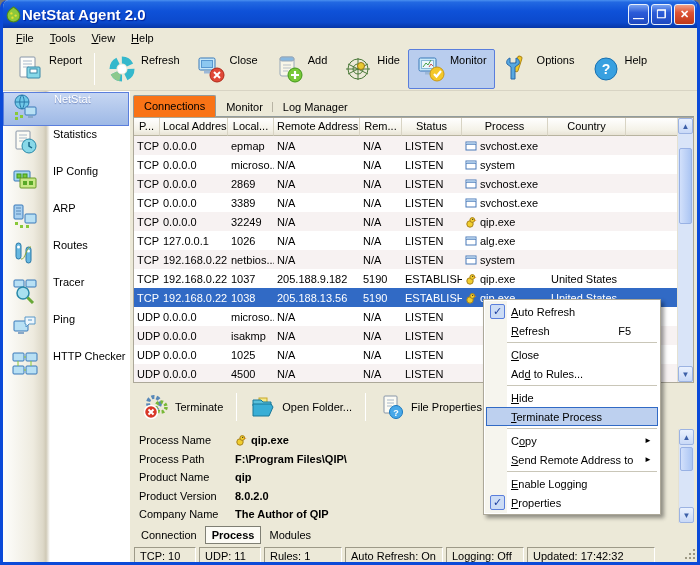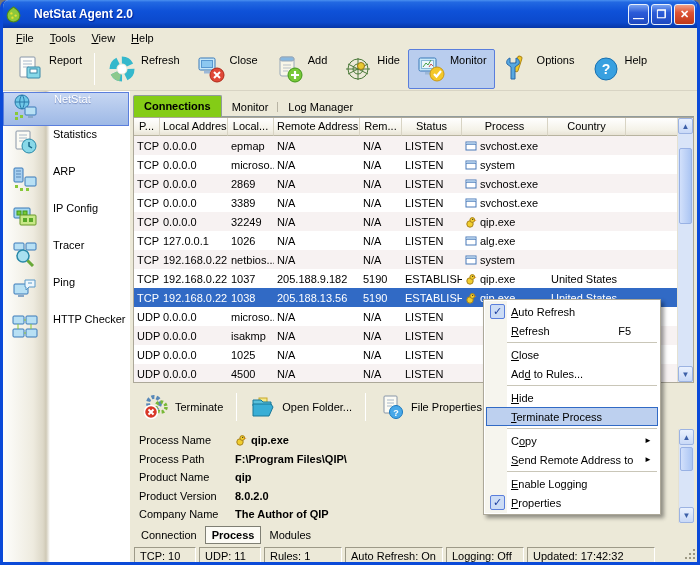--- a/index.html
+++ b/index.html
@@ -3,21 +3,21 @@
 <meta charset="utf-8">
 <style>
   html,body{margin:0;padding:0;background:#777;}
   body{font-family:"Liberation Sans",sans-serif;font-size:11px;color:#000;}
   *{box-sizing:border-box;}
   u{text-decoration:underline;}
   #win{position:relative;width:700px;height:565px;background:#ECE9D8;border:3px solid #0B4AD8;border-top:none;border-radius:8px 8px 0 0;overflow:hidden;}
   
   .titlebar{position:absolute;top:0;left:-3px;right:-3px;height:28px;display:flex;align-items:center;padding:0 5px;border-radius:8px 8px 0 0;
     background:linear-gradient(180deg,#4A90F0 0%,#2268E2 8%,#0E51D8 40%,#0B49CC 80%,#0636A8 100%);}
-  .title-text{flex:1;color:#fff;font-size:12px;font-weight:bold;text-shadow:1px 1px 1px #00249C;margin-left:12px;}
+  .title-text{flex:1;color:#fff;font-size:15px;font-weight:bold;text-shadow:1px 1px 1px #00249C;margin-left:0;}
   .winbtn{width:21px;height:21px;margin-left:2px;border:1px solid #E8F0FC;border-radius:3px;color:#fff;font-size:11px;font-weight:bold;
     display:flex;align-items:center;justify-content:center;background:linear-gradient(180deg,#7AA2F0,#2B5BD8 40%,#1E48C0);}
   .winbtn.close{background:linear-gradient(180deg,#F0A088,#DD5335 40%,#C03818);}
   .winbtn.min span{margin-top:8px;}
   
   .menubar{position:absolute;top:28px;left:0;right:0;height:19px;display:flex;align-items:center;padding-left:5px;background:#ECE9D8;}
   .mitem{padding:2px 8px;cursor:default;}
   
   .toolbar{position:absolute;top:47px;left:0;right:0;height:44px;display:flex;align-items:center;padding:1px 4px;background:#ECE9D8;border-bottom:1px solid #D8D4C4;}
   .tbtn{display:flex;gap:4px;padding:4px 7px;border:1px solid transparent;border-radius:2px;}
@@ -31,21 +31,21 @@
   .snav{position:relative;height:37px;display:flex;}
   .snav .sicon{width:44px;display:flex;justify-content:center;}
   .snav .slabel{padding-left:6px;}
   .snav.active{height:34px;margin:1px 1px 2px 0;border:1px solid #5A7EDC;background:linear-gradient(180deg,#C6D6F2,#9EB9E6);}
   .snav.active .slabel{color:#fff;text-shadow:0 1px 1px #7288BE;}
   
   .main{position:absolute;top:91px;left:127px;right:0;bottom:0;background:#ECE9D8;}
   .tabbar{position:absolute;top:2px;left:3px;right:3px;height:24px;display:flex;align-items:flex-end;border-bottom:1px solid #919B9C;}
   .tab{padding:4px 10px 3px;position:relative;}
   .tab .tabsep{position:absolute;right:0;top:5px;bottom:4px;width:1px;background:#B8B4A4;}
-  .tab.active{background:#84cc16;border:1px solid #919B9C;border-bottom:none;border-radius:2px 2px 0 0;font-weight:bold;margin-bottom:-1px;padding-bottom:5px;}
+  .tab.active{background:#f97316;border:1px solid #919B9C;border-bottom:none;border-radius:2px 2px 0 0;font-weight:normal;margin-bottom:-1px;padding-bottom:5px;}
   
   .grid{position:absolute;top:26px;left:3px;right:3px;height:266px;background:#fff;border:1px solid #ACA899;}
   .gcontent{position:absolute;top:0;left:0;right:16px;bottom:0;overflow:hidden;}
   .ghead{display:flex;height:18px;}
   .hcell{height:18px;padding:2px 3px;text-align:center;overflow:hidden;white-space:nowrap;flex:none;
     background:linear-gradient(180deg,#FFFFFF,#F4F2E8 70%,#E8E4D6);border-right:1px solid #D8D4C4;border-bottom:1px solid #B8B4A0;}
   .hcell.stub{flex:1;border-right:none;}
   .trow{display:flex;height:19px;}
   .trow.odd{background:#F7F2F2;}
   .trow.even{background:#FFFFFF;}
@@ -246,51 +246,65 @@
               <path d="M18 14v4l3 2" stroke="#186888" fill="none" stroke-width="1.5"></path>
             </svg>
           </span>
         </span>
         <span class="slabel">Statistics</span>
       </div>
       <div class="snav">
         <span class="sicon">
           <span class="icn">
             <svg width="28" height="28" viewBox="0 0 28 28">
-              <rect x="3" y="3" width="9" height="14" rx="1" fill="#A8D0F0" stroke="#3878B8"></rect>
-              <path d="M5 6h5M5 9h5M5 12h5" stroke="#5888B8"></path>
-              <rect x="14" y="12" width="11" height="9" rx="1" fill="#B8E0F4" stroke="#3878B8"></rect>
-              <g fill="#88C838">
-                <rect x="4" y="20" width="3" height="3"></rect>
-                <rect x="9" y="23" width="3" height="3"></rect>
-                <rect x="15" y="23" width="3" height="3"></rect>
-              </g>
-            </svg>
-          </span>
-        </span>
-        <span class="slabel">ARP</span>
-      </div>
-      <div class="snav">
-        <span class="sicon">
-          <span class="icn">
-            <svg width="28" height="28" viewBox="0 0 28 28">
               <rect x="3" y="6" width="16" height="10" rx="1" fill="#A8D8F0" stroke="#3878B8"></rect>
               <g fill="#78C838" stroke="#3F9818">
                 <rect x="6" y="9" width="4" height="4"></rect>
                 <rect x="12" y="9" width="4" height="4"></rect>
               </g>
               <rect x="9" y="13" width="16" height="10" rx="1" fill="#C8E888" stroke="#689828"></rect>
               <g fill="#58A828">
                 <rect x="12" y="16" width="4" height="4"></rect>
                 <rect x="18" y="16" width="4" height="4"></rect>
               </g>
             </svg>
           </span>
         </span>
         <span class="slabel">IP Config</span>
+      </div>
+      <div class="snav">
+        <span class="sicon">
+          <span class="icn">
+            <svg width="28" height="28" viewBox="0 0 28 28">
+              <rect x="3" y="3" width="9" height="14" rx="1" fill="#A8D0F0" stroke="#3878B8"></rect>
+              <path d="M5 6h5M5 9h5M5 12h5" stroke="#5888B8"></path>
+              <rect x="14" y="12" width="11" height="9" rx="1" fill="#B8E0F4" stroke="#3878B8"></rect>
+              <g fill="#88C838">
+                <rect x="4" y="20" width="3" height="3"></rect>
+                <rect x="9" y="23" width="3" height="3"></rect>
+                <rect x="15" y="23" width="3" height="3"></rect>
+              </g>
+            </svg>
+          </span>
+        </span>
+        <span class="slabel">ARP</span>
+      </div>
+      <div class="snav">
+        <span class="sicon">
+          <span class="icn">
+            <svg width="28" height="28" viewBox="0 0 28 28">
+              <rect x="5" y="4" width="5" height="16" rx="2.5" fill="#68B8E0" stroke="#2878A8"></rect>
+              <rect x="15" y="8" width="5" height="16" rx="2.5" fill="#68B8E0" stroke="#2878A8"></rect>
+              <circle cx="7.5" cy="8" r="1.5" fill="#fff"></circle>
+              <circle cx="17.5" cy="12" r="1.5" fill="#fff"></circle>
+              <path d="M10 20c4 2 6-14 10-12" stroke="#88A838" fill="none"></path>
+            </svg>
+          </span>
+        </span>
+        <span class="slabel">Routes</span>
       </div>
       <div class="snav">
         <span class="sicon">
           <span class="icn">
             <svg width="28" height="28" viewBox="0 0 28 28">
               <rect x="3" y="4" width="10" height="7" rx="1" fill="#B8E0F4" stroke="#3878B8"></rect>
               <rect x="15" y="4" width="10" height="7" rx="1" fill="#B8E0F4" stroke="#3878B8"></rect>
               <circle cx="12" cy="17" r="6" fill="#A8E0F0" stroke="#2888A8" stroke-width="1.5"></circle>
               <path d="M16.5 21.5L22 27" stroke="#68A838" stroke-width="3"></path>
             </svg>

